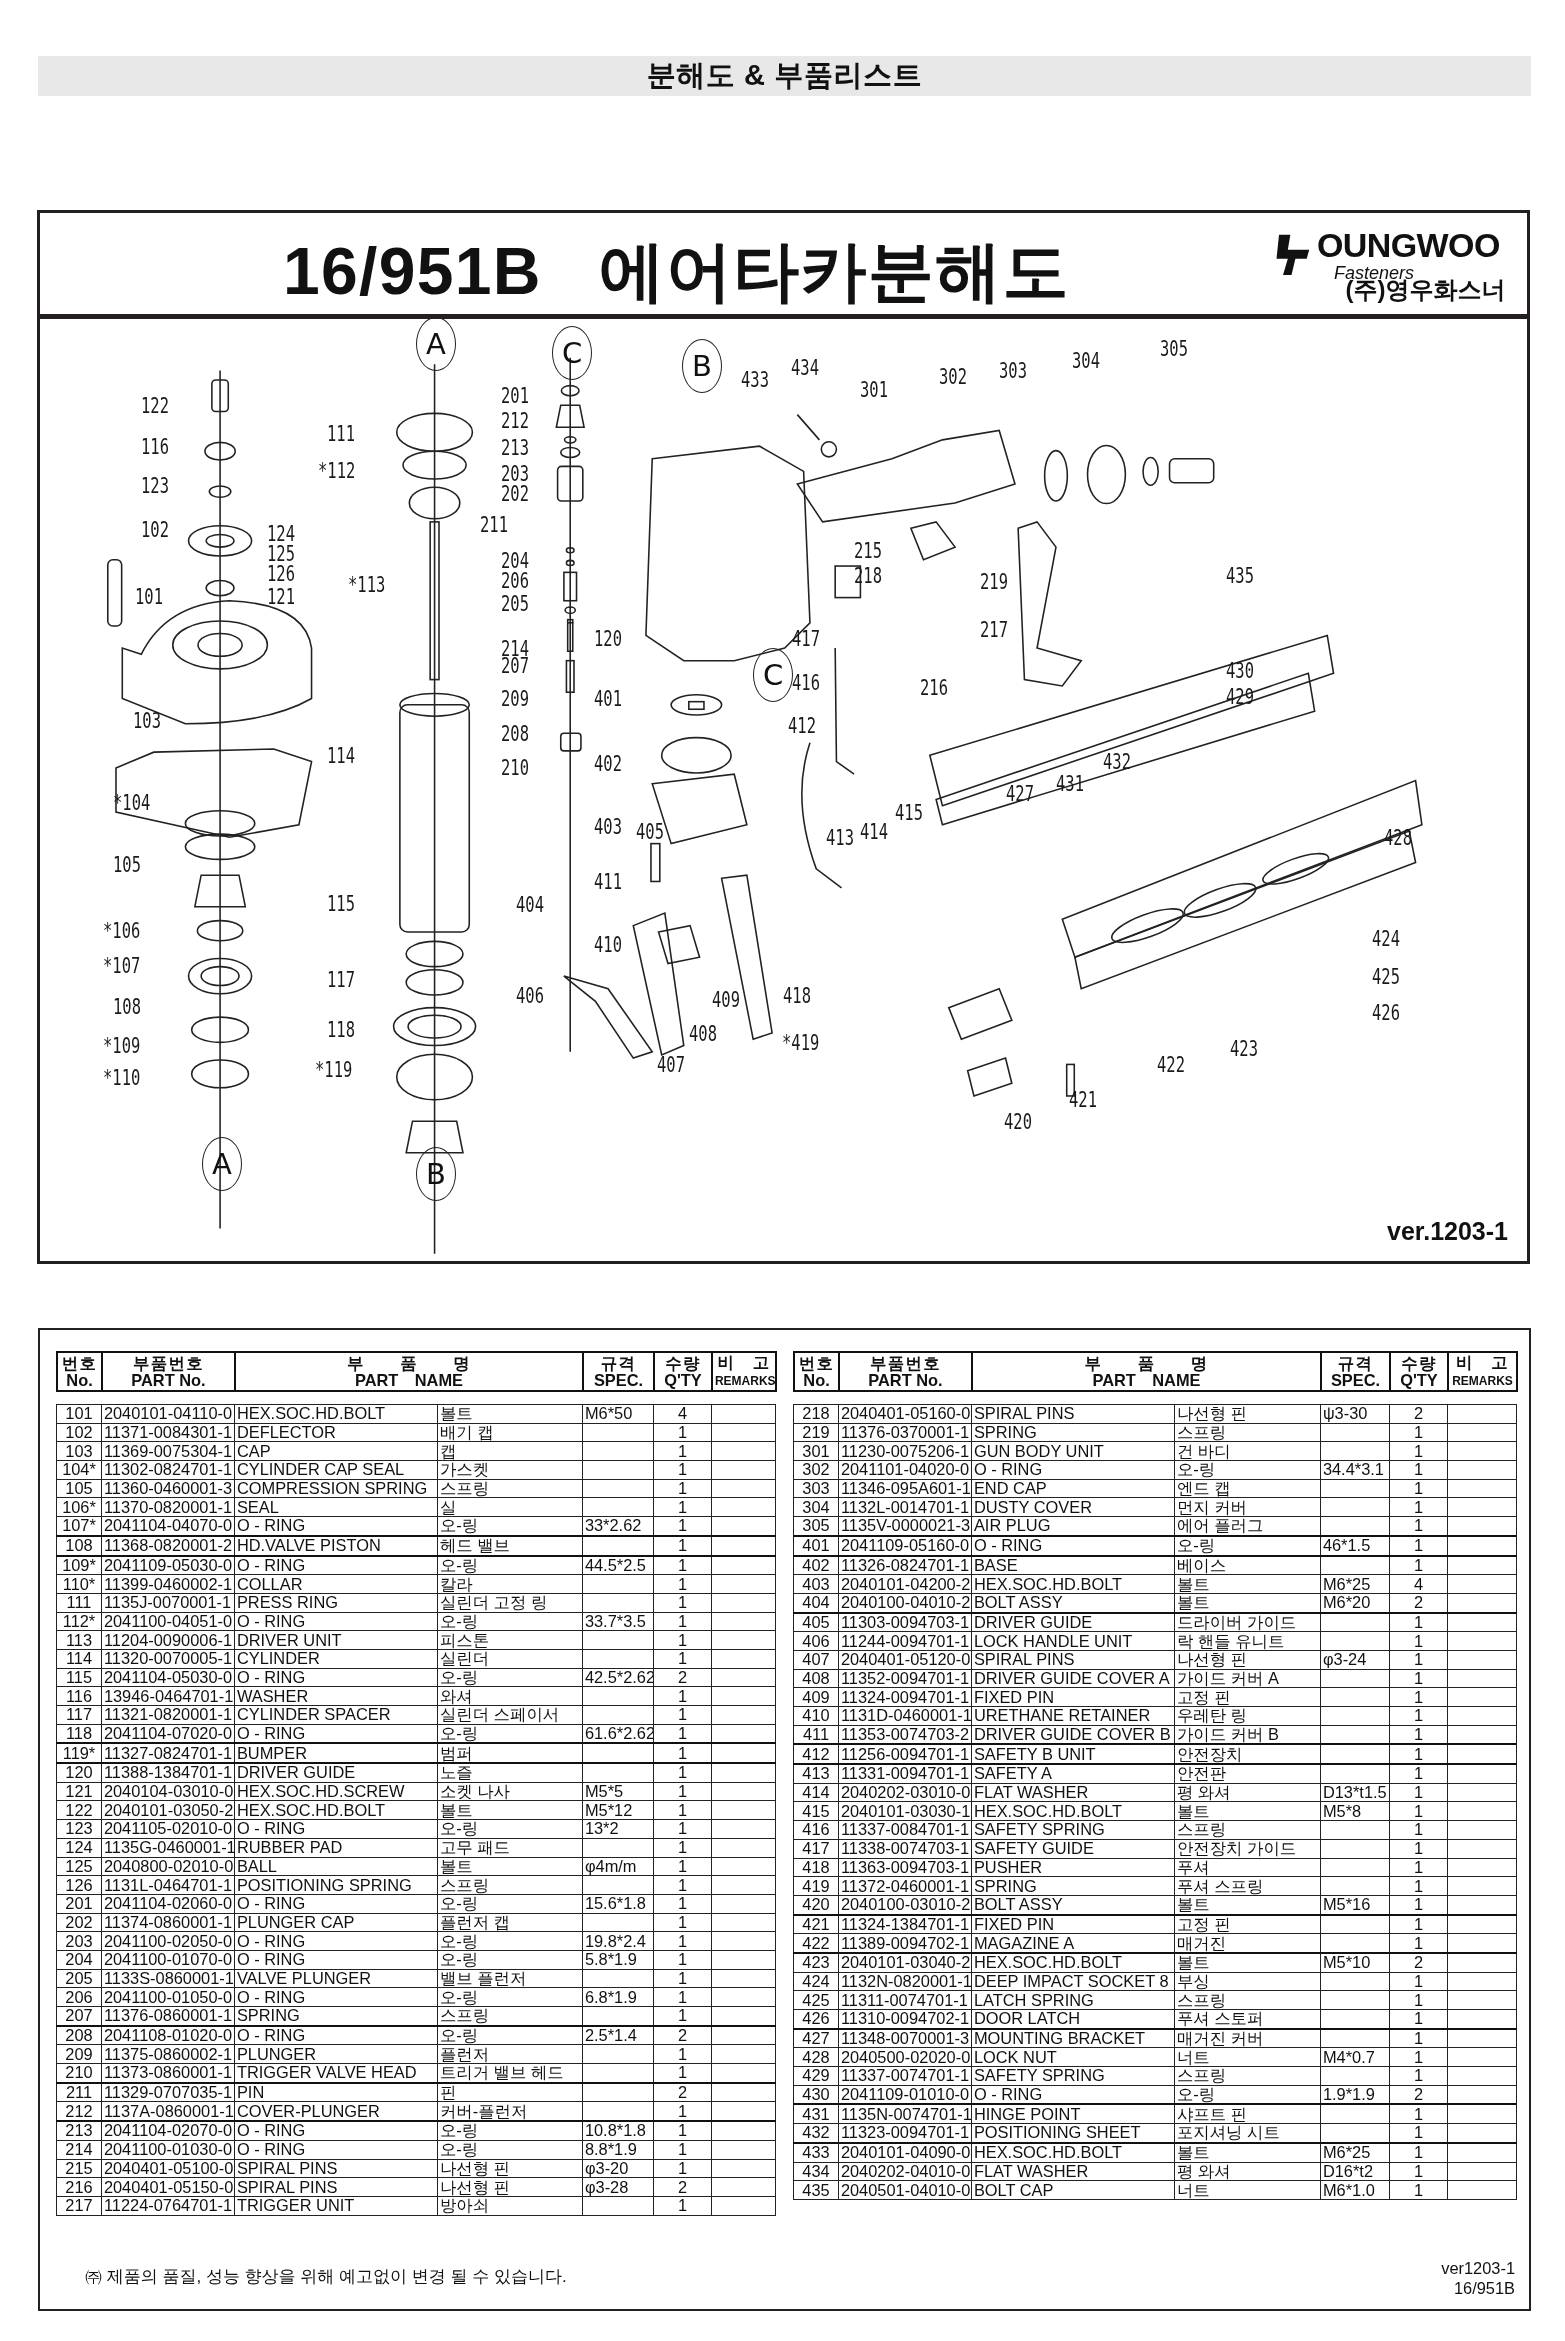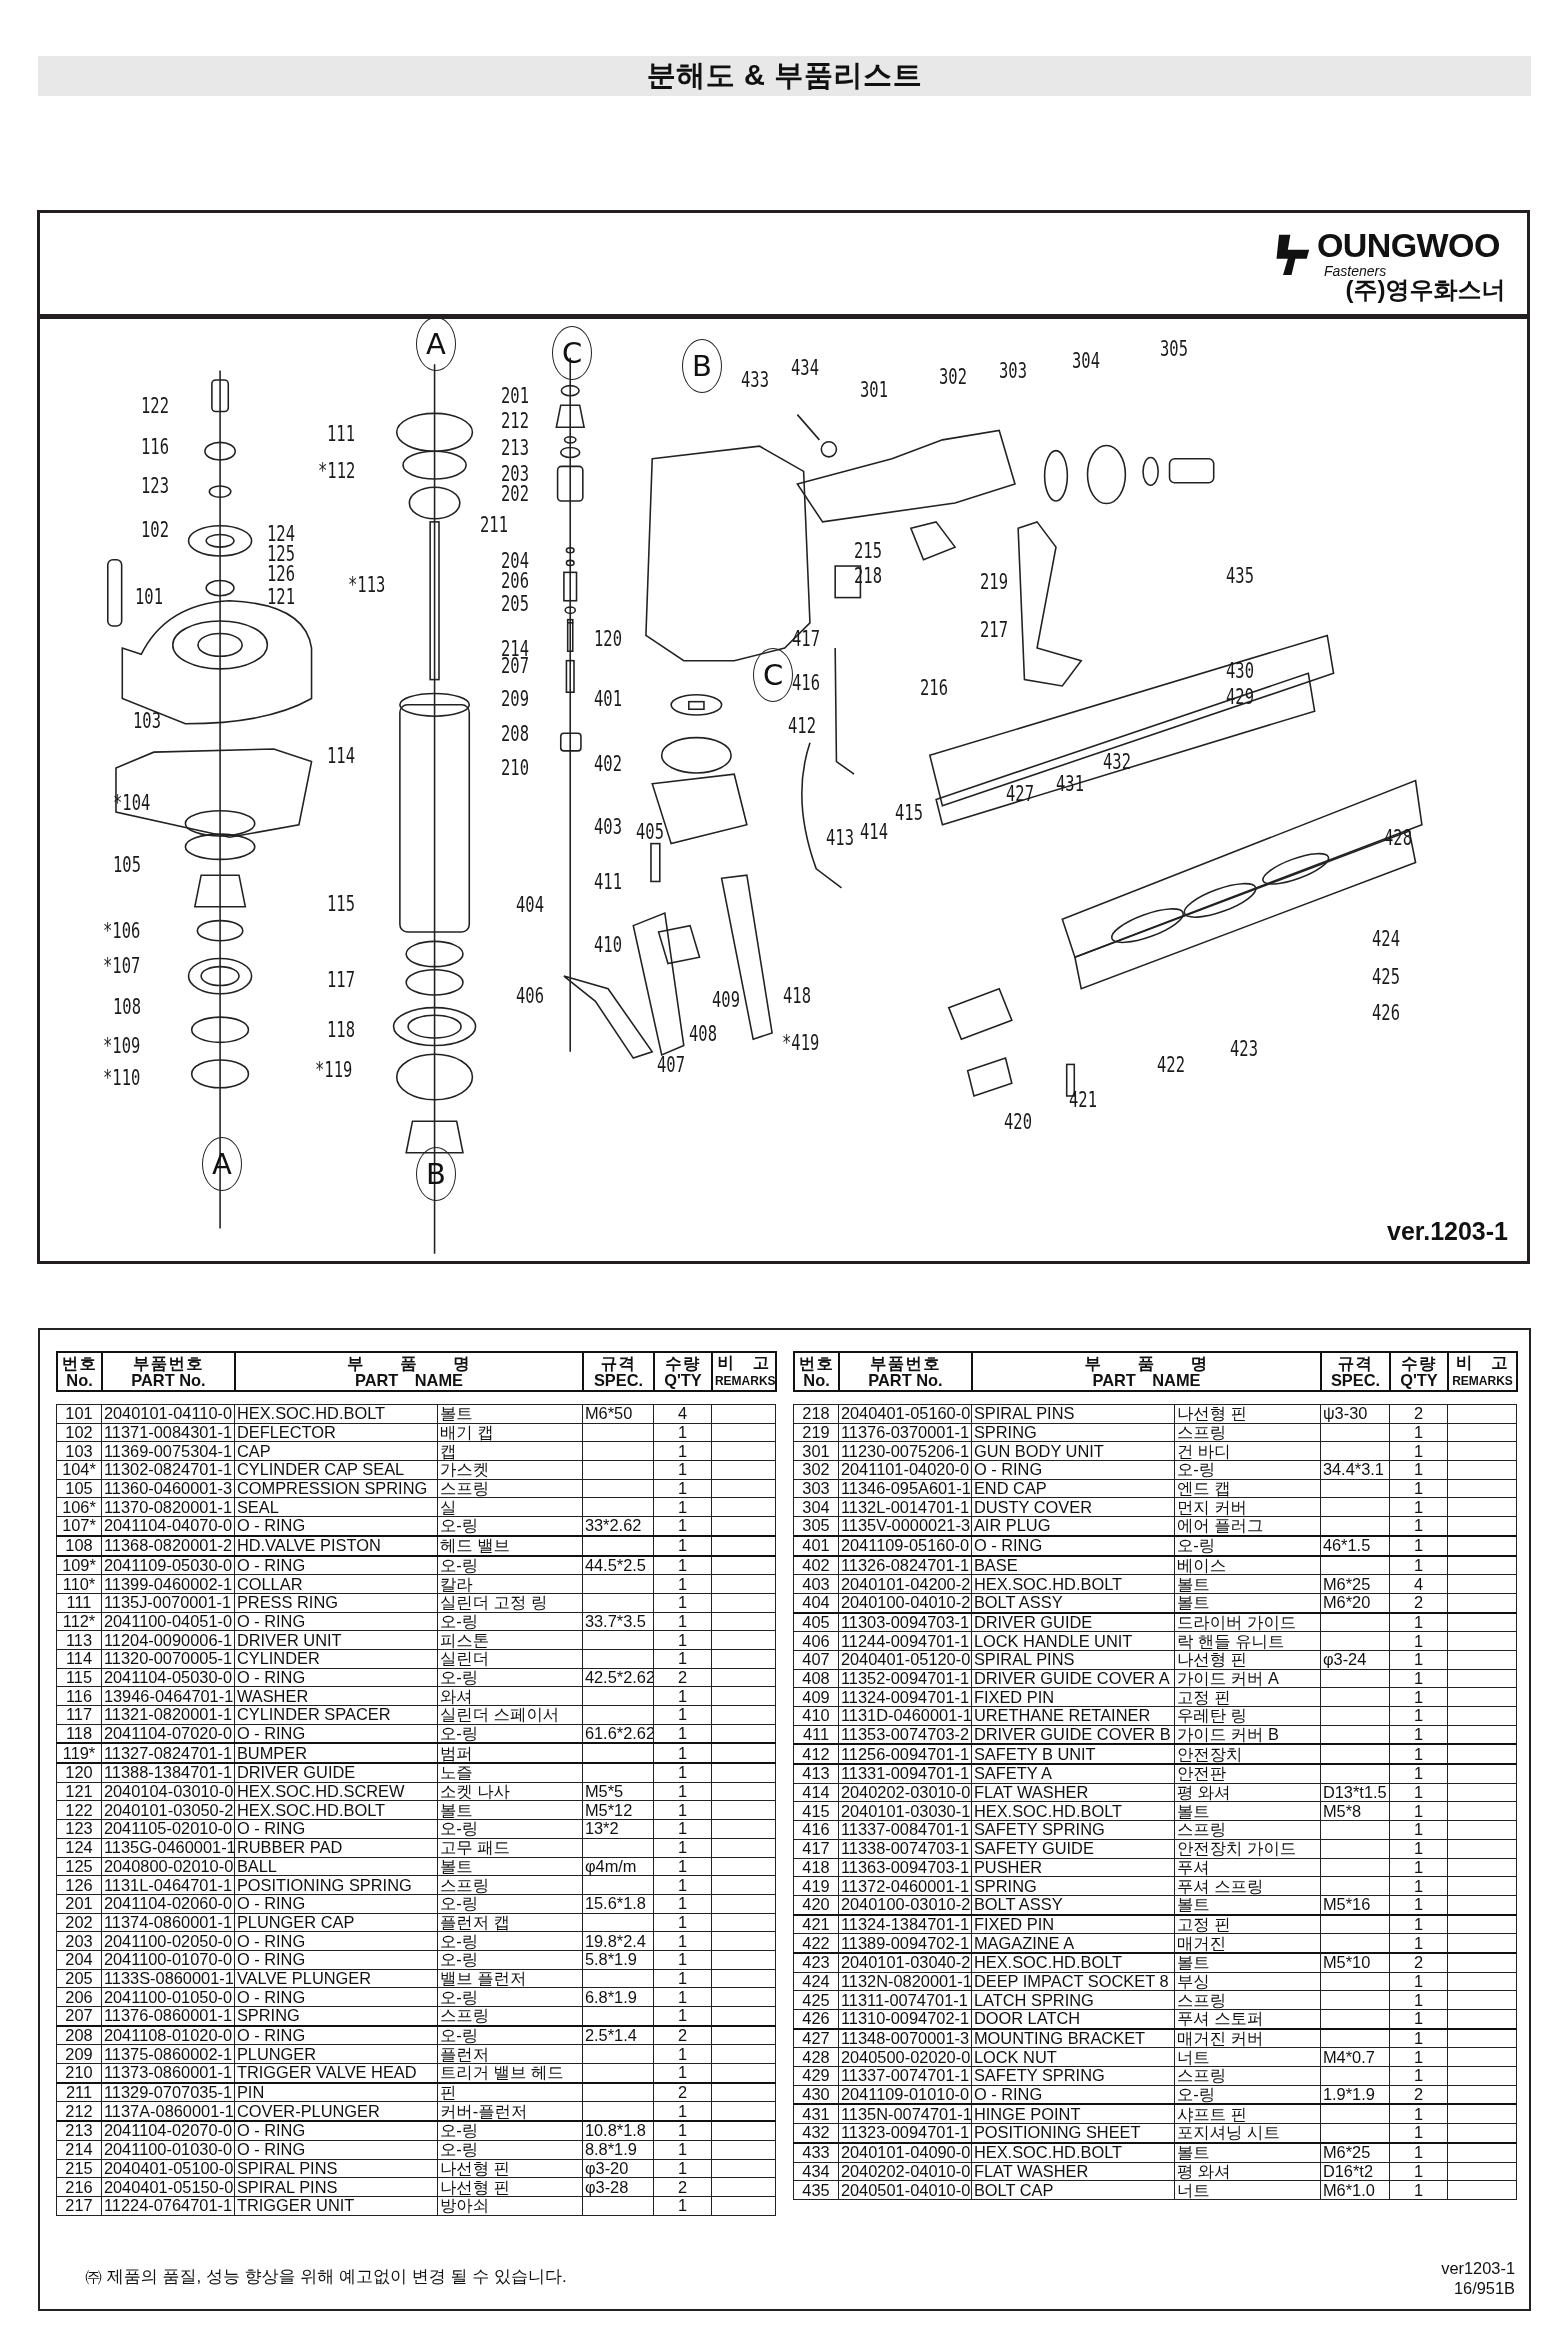--- a/index.html
+++ b/index.html
@@ -5,21 +5,21 @@
   html, body { margin:0; padding:0; background:#ffffff; }
   body { width:1565px; height:2342px; position:relative; font-family:"Liberation Sans", "DejaVu Sans", sans-serif; color:#111; overflow:hidden; }
   .banner { position:absolute; left:38px; top:56px; width:1493px; height:40px; background:#e8e8e8; display:flex; align-items:center; justify-content:center; font-weight:bold; font-size:29px; letter-spacing:0.6px; }
   .diagram-box { position:absolute; left:37px; top:210px; width:1493px; height:1054px; border:3.8px solid #231f20; box-sizing:border-box; }
   .title-row { position:absolute; left:0; top:0; right:0; height:101px; border-bottom:5.7px solid #231f20; }
   .title-row .title { position:absolute; left:243px; top:14px; font-size:66px; font-weight:bold; letter-spacing:1.3px; }
   .title-row .title .gap { display:inline-block; width:57px; }
   .logo { position:absolute; right:19px; top:12.6px; width:234px; height:76px; }
   .logo .mark { position:absolute; left:0; top:5px; width:44px; height:44px; }
   .logo .brand { position:absolute; left:43px; top:0; font-size:34px; font-weight:bold; letter-spacing:-0.6px; }
-  .logo .sub { position:absolute; left:50px; top:37px; font-size:14px; font-style:italic; }
+  .logo .sub { position:absolute; left:60px; top:37px; font-size:18px; font-style:italic; }
   .logo .kr { position:absolute; right:2.5px; top:48px; font-size:24px; font-weight:bold; }
   .canvas { position:absolute; left:0; top:107px; right:0; bottom:0; }
   .canvas svg { position:absolute; left:0; top:0; }
   .lbl { position:absolute; font-family:"DejaVu Sans Mono", monospace; font-size:21.5px; color:#1a1a1a; transform:scaleX(0.72); transform-origin:left top; white-space:nowrap; }
   .circ { position:absolute; width:38px; height:52px; border:1.6px solid #222; border-radius:50%; display:flex; align-items:center; justify-content:center; font-size:29px; font-family:"DejaVu Sans", sans-serif; }
   .version { position:absolute; right:19px; bottom:15px; font-size:25px; font-weight:bold; }
 
   .parts-box { position:absolute; left:38px; top:1328px; width:1493px; height:983px; border:2.5px solid #222; box-sizing:border-box; }
   table.parts { position:absolute; border-collapse:collapse; table-layout:fixed; font-size:16.4px; }
   table.parts td, table.parts th { border:1.6px solid #222; padding:0 1.9px; height:17.7px; line-height:17px; white-space:nowrap; overflow:hidden; font-weight:normal; }
@@ -34,20 +34,23 @@
   .foot-note { position:absolute; left:45px; top:935px; font-size:17px; }
   .foot-ver { position:absolute; right:14px; top:928px; font-size:16.4px; text-align:right; line-height:20px; }
 </style>
 </head>
 <body>
 
 <div class="banner">분해도 &amp; 부품리스트</div>
 
 <div class="diagram-box">
   <div class="title-row">
+    <div class="title">
+      <span>16/951B</span><span class="gap"></span><span>에어타카분해도</span>
+    </div>
     <div class="logo">
       <svg class="mark" viewBox="0 0 70 70" width="44" height="44">
         <polygon points="8,6 26,6 22,30 56,30 52,44 34,44 26,78 12,78 22,44 4,44" fill="#111"></polygon>
       </svg>
       <div class="brand">OUNGWOO</div>
       <div class="sub">Fasteners</div>
       <div class="kr">(주)영우화스너</div>
     </div>
   </div>
 

